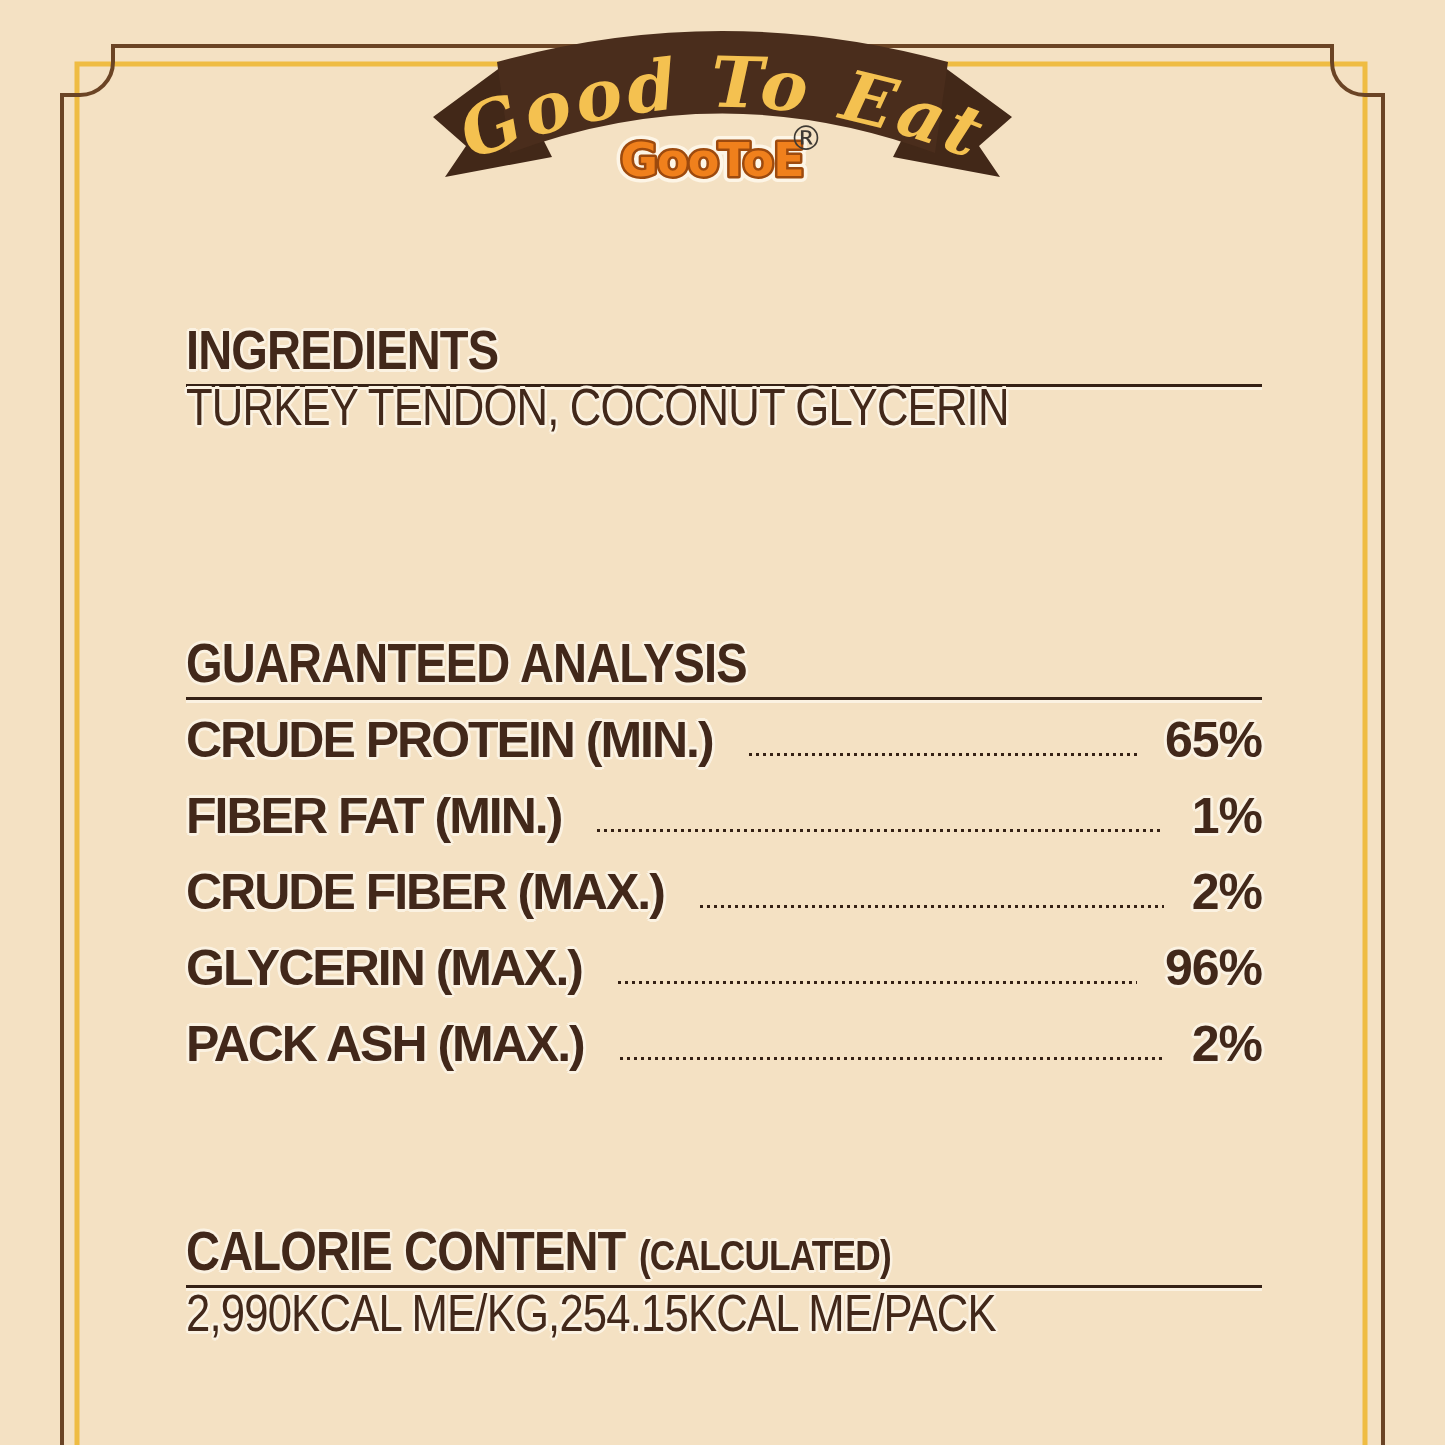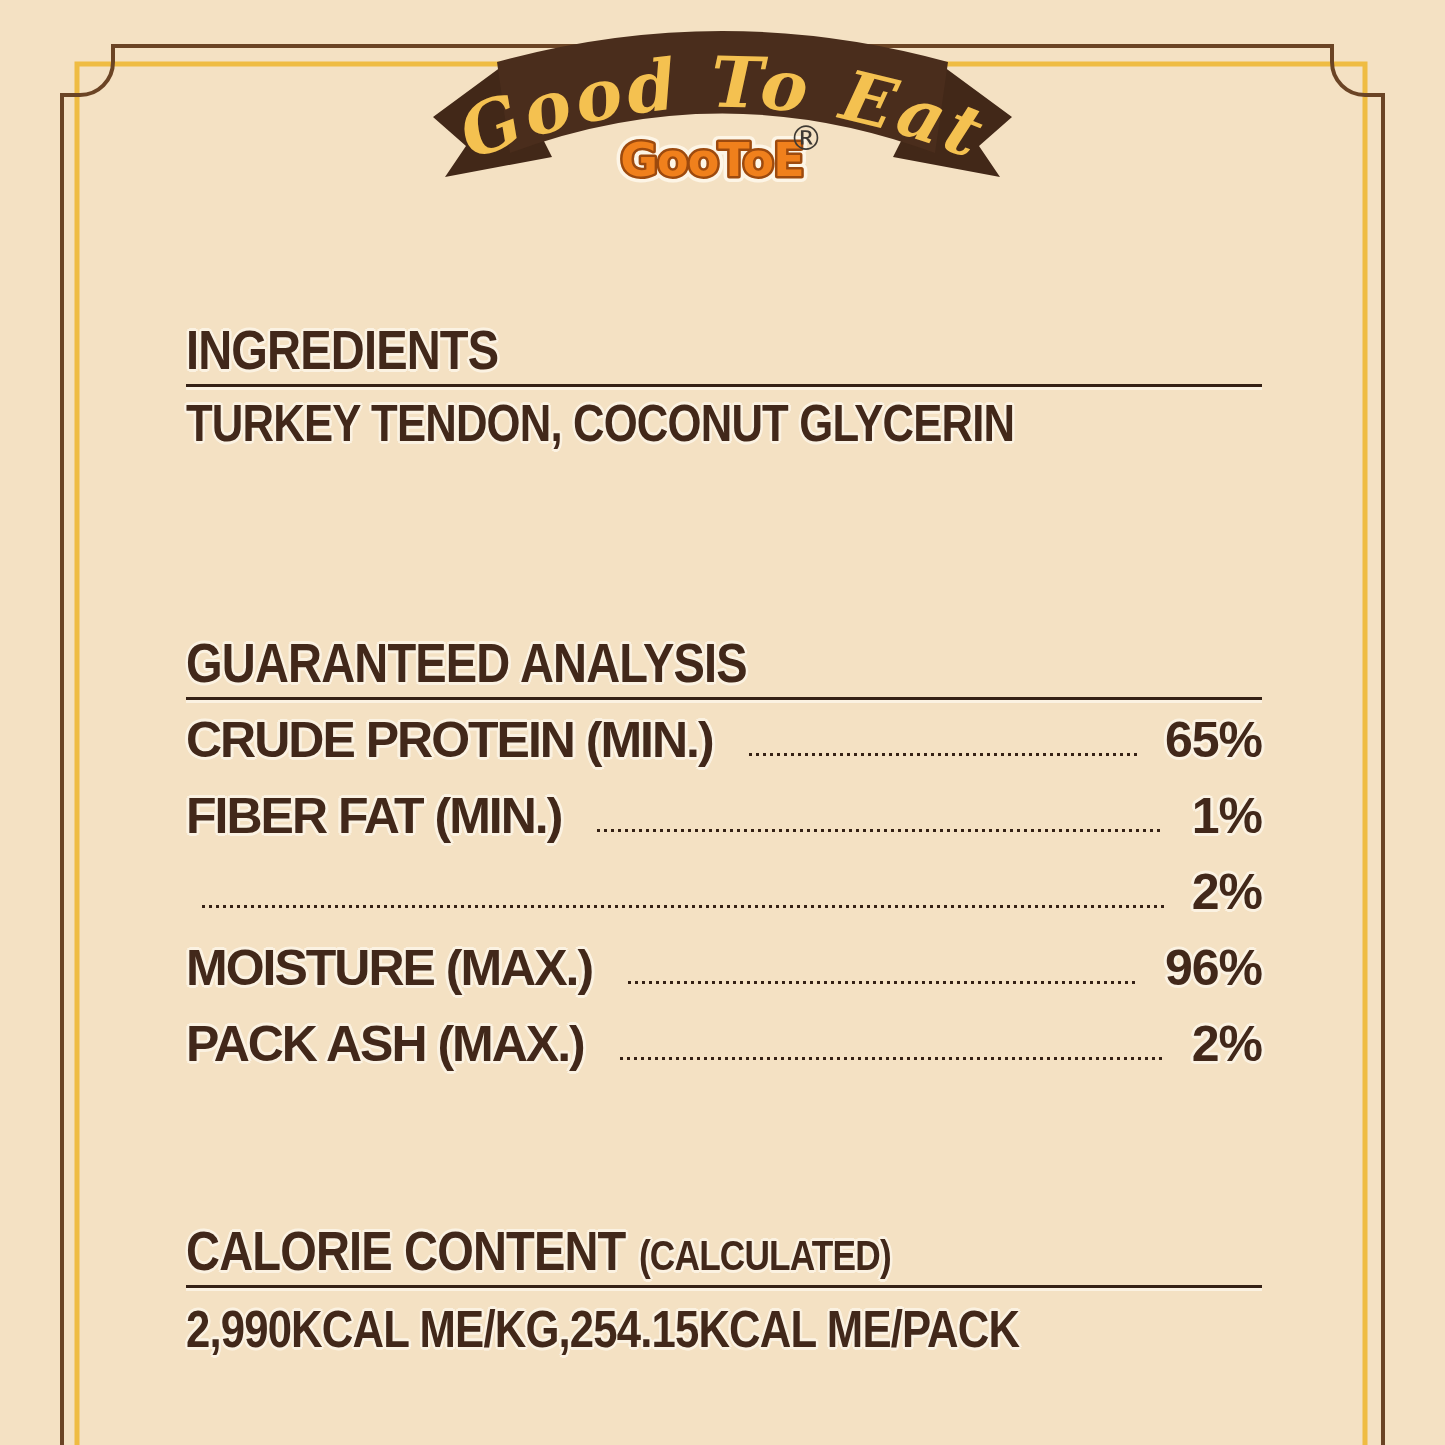--- a/index.html
+++ b/index.html
@@ -43,21 +43,21 @@
     white-space:nowrap;
   }
   .scale{
     display:inline-flex; align-items:baseline; gap:16px;
     transform:scaleX(0.84); transform-origin:left bottom;
     letter-spacing:-1px; white-space:nowrap;
   }
   .qualifier{font-size:42px; font-weight:bold;}
 
   .value-line{
-    font-size:52px; line-height:1.05; font-weight:bold; white-space:nowrap;margin-top:16px;
+    font-size:52px; line-height:1.05; font-weight:normal; white-space:nowrap;
   }
 
   .ga-rows{position:absolute; left:0; right:0;}
   .ga-row{
     height:76px; display:flex; align-items:flex-end;
     font-size:50px; font-weight:bold; line-height:1;gap:20px;
   }
   .ga-label{letter-spacing:-2px; white-space:nowrap;}
   .ga-leader{
     flex:1; height:3px; margin:0 8px 9px 16px;
@@ -112,25 +112,26 @@
       <span class="ga-label halo">CRUDE PROTEIN (MIN.)</span>
       <span class="ga-leader"></span>
       <span class="ga-value halo">65%</span>
     </div>
     <div class="ga-row">
       <span class="ga-label halo">FIBER FAT (MIN.)</span>
       <span class="ga-leader"></span>
       <span class="ga-value halo">1%</span>
     </div>
     <div class="ga-row">
+      <span class="ga-label halo">CRUDE FIBER (MAX.)</span>
       <span class="ga-leader"></span>
       <span class="ga-value halo">2%</span>
     </div>
     <div class="ga-row">
-      <span class="ga-label halo">MOISTURE (MAX.)</span>
+      <span class="ga-label halo">GLYCERIN (MAX.)</span>
       <span class="ga-leader"></span>
       <span class="ga-value halo">96%</span>
     </div>
     <div class="ga-row">
       <span class="ga-label halo">PACK ASH (MAX.)</span>
       <span class="ga-leader"></span>
       <span class="ga-value halo">2%</span>
     </div>
   </div>
 

